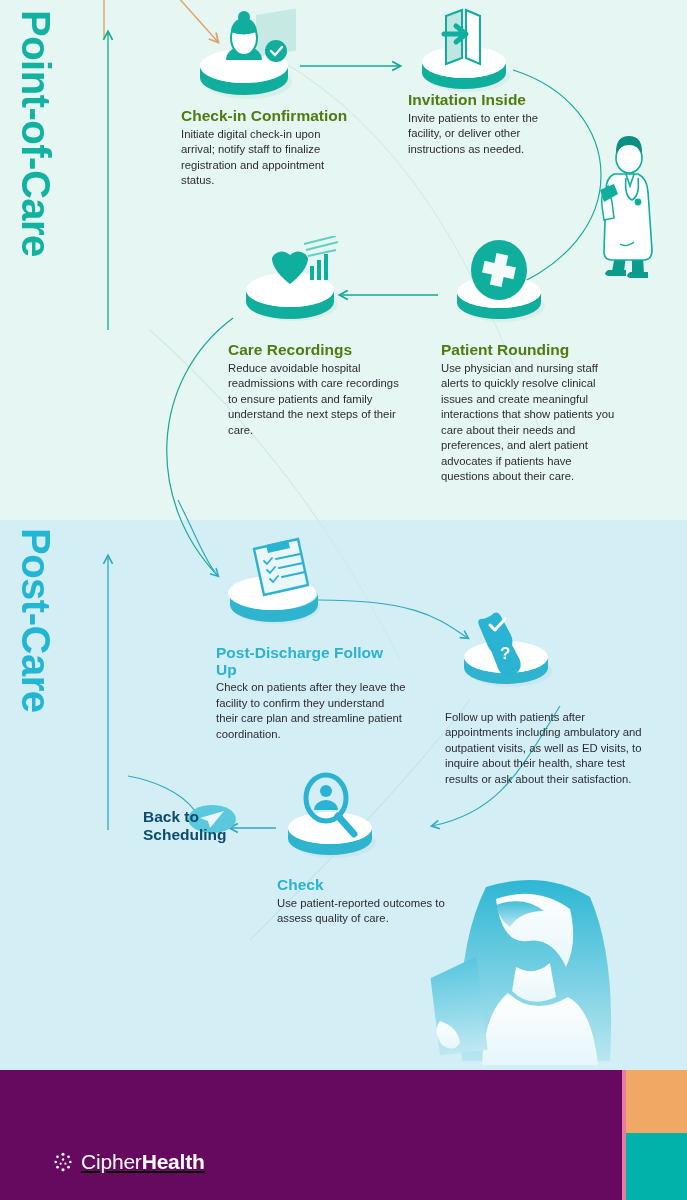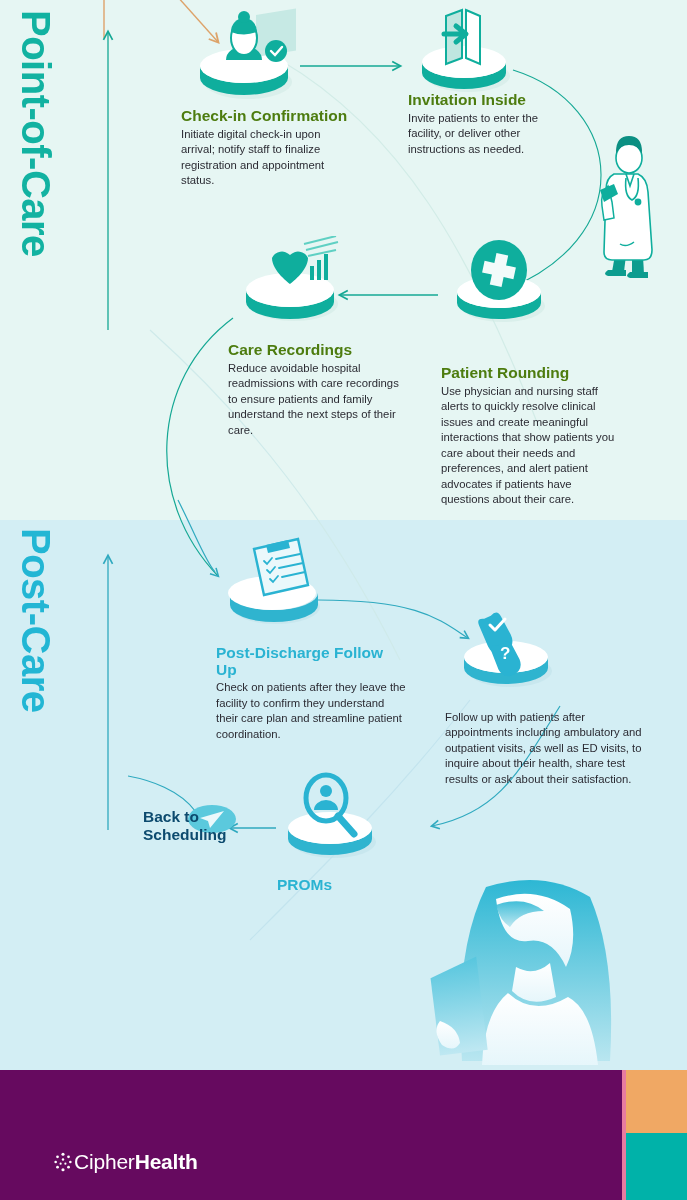--- a/index.html
+++ b/index.html
@@ -43,37 +43,37 @@
     line-height:1.37;
     color:#2b2b33;
   }
   .teal h3{color:#4d7c0f;}
   .blue h3{color:#2ab3d2;}
 
   
   #s-checkin{left:181px;top:108px;width:172px;}
   #s-invite{left:408px;top:92px;width:160px;}
   #s-carerec{left:228px;top:342px;width:175px;}
-  #s-rounding{left:441px;top:342px;width:180px;margin-top:23px;}
+  #s-rounding{left:441px;top:342px;width:180px;}
   #s-postdis{left:216px;top:645px;width:192px;}
   #s-postvisit{left:445px;top:710px;width:207px;}
   #s-proms{left:277px;top:877px;width:190px;}
 
   .backto{
     position:absolute;left:104px;top:808px;width:120px;
     font-size:15.5px;line-height:1.15;font-weight:700;color:#0c4a6e;margin-left:39px;
   }
 
   
   .footer{position:absolute;left:0;top:1070px;width:687px;height:130px;}
   .footer .purple{position:absolute;left:0;top:0;width:622px;height:130px;background:#660a5f;}
   .footer .pinkline{position:absolute;left:622px;top:0;width:4px;height:130px;background:#e87ba0;}
   .footer .orange{position:absolute;left:626px;top:0;width:61px;height:63px;background:#f0a864;}
   .footer .tealblk{position:absolute;left:626px;top:63px;width:61px;height:67px;background:#00b2a9;}
-  .logo{position:absolute;left:52px;top:1150px;display:flex;align-items:center;}
+  .logo{position:absolute;left:52px;top:1150px;display:flex;align-items:center;gap:7px;text-decoration:underline;}
   .logo-mark{width:22px;height:22px;}
   .logo-text{font-size:21px;color:#ffffff;letter-spacing:-0.2px;}
   .logo-text b{font-weight:700;}
   .logo-text .lt{font-weight:400;}
 
   
   .disc{position:absolute;}
   .pt-poc .base-top{fill:#ffffff;}
   .pt-poc .base-side{fill:#0fae9d;}
   .pt-post .base-top{fill:#ffffff;}
@@ -282,21 +282,22 @@
   <div class="step blue" id="s-postdis">
     <h3>Post-Discharge Follow Up</h3>
     <p>Check on patients after they leave the facility to confirm they understand their care plan and streamline patient coordination.</p>
   </div>
 
   <div class="step blue" id="s-postvisit">
     <p>Follow up with patients after appointments including ambulatory and outpatient visits, as well as ED visits, to inquire about their health, share test results or ask about their satisfaction.</p>
   </div>
 
   <div class="step blue" id="s-proms">
-    <h3>PROMs</h3>
+    <h3>Check</h3>
+    <p>Use patient-reported outcomes to assess quality of care.</p>
   </div>
 
   <div class="backto">Back to Scheduling</div>
 
   <div class="footer">
     <div class="purple"></div>
     <div class="pinkline"></div>
     <div class="orange"></div>
     <div class="tealblk"></div>
   </div>

